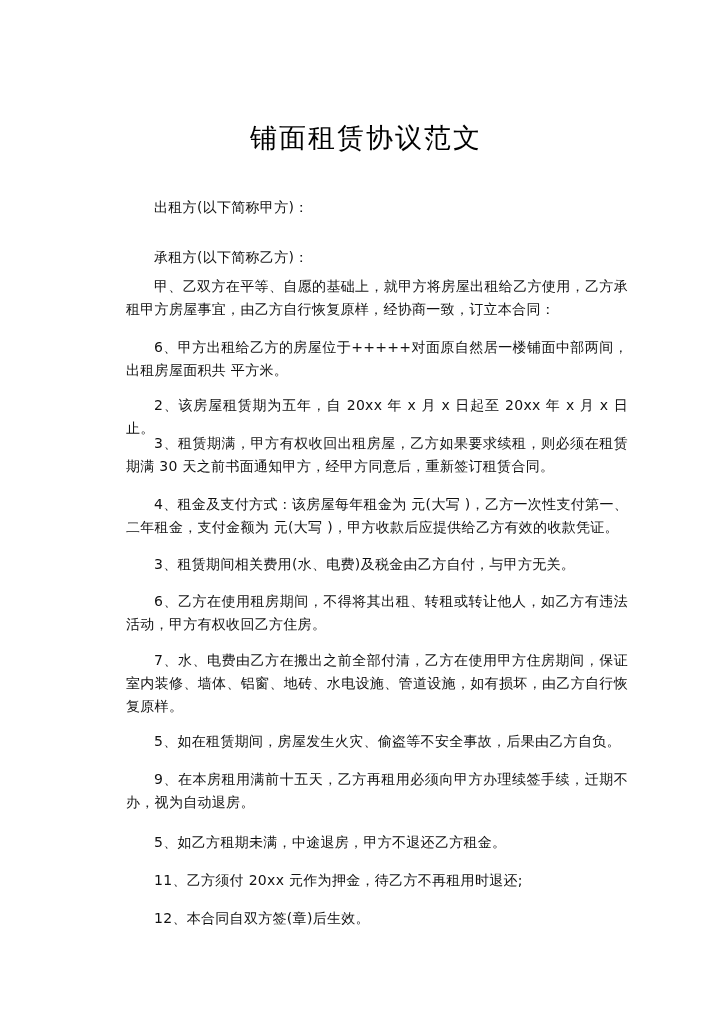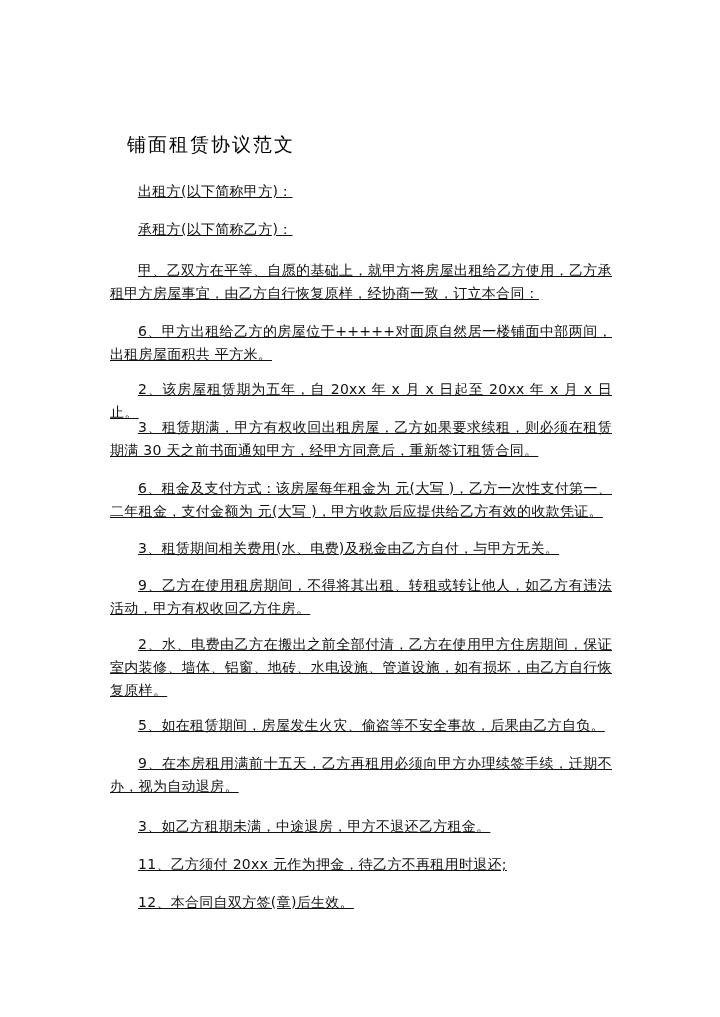--- a/index.html
+++ b/index.html
@@ -19,55 +19,54 @@
       position: absolute;
       left: 110px;
       top: 0;
       width: 502px;
     }
     .title {
       position: absolute;
       left: 0;
       top: 115px;
       width: 502px;
-      text-align: left;
+      text-align: center;
       font-family: "DejaVu Serif", "Liberation Serif", serif;
-      font-size: 19px;
+      font-size: 27px;
       letter-spacing: 2px;
       font-weight: normal;
       color: #000;
-      margin: 17px;
+      margin: 5px;
     }
     .para {
       position: absolute;
       left: 0;
       width: 502px;
       font-size: 14px;
       line-height: 23px;
       text-indent: 28px;
       text-align: justify;
-      margin: 0;
+      margin: 16px;
       letter-spacing: 0.3px;
-      text-decoration: underline;
     }
   </style>
 </head>
 <body>
 
 <div class="page">
   <h1 class="title">铺面租赁协议范文</h1>
 
   <p class="para" style="top:180px;">出租方(以下简称甲方)：</p>
-  <p class="para" style="top:218px;">承租方(以下简称乙方)：</p>
+  <p class="para" style="top:230px;">承租方(以下简称乙方)：</p>
   <p class="para" style="top:259px;">甲、乙双方在平等、自愿的基础上，就甲方将房屋出租给乙方使用，乙方承租甲方房屋事宜，由乙方自行恢复原样，经协商一致，订立本合同：</p>
   <p class="para" style="top:320px;">6、甲方出租给乙方的房屋位于+++++对面原自然居一楼铺面中部两间，出租房屋面积共  平方米。</p>
   <p class="para" style="top:378px;">2、该房屋租赁期为五年，自 20xx 年 x 月 x 日起至 20xx 年 x 月 x 日止。</p>
   <p class="para" style="top:416px;">3、租赁期满，甲方有权收回出租房屋，乙方如果要求续租，则必须在租赁期满 30 天之前书面通知甲方，经甲方同意后，重新签订租赁合同。</p>
-  <p class="para" style="top:477px;">6、租金及支付方式：该房屋每年租金为  元(大写  )，乙方一次性支付第一、二年租金，支付金额为  元(大写  )，甲方收款后应提供给乙方有效的收款凭证。</p>
+  <p class="para" style="top:477px;">4、租金及支付方式：该房屋每年租金为  元(大写  )，乙方一次性支付第一、二年租金，支付金额为  元(大写  )，甲方收款后应提供给乙方有效的收款凭证。</p>
   <p class="para" style="top:537px;">3、租赁期间相关费用(水、电费)及税金由乙方自付，与甲方无关。</p>
-  <p class="para" style="top:574px;">9、乙方在使用租房期间，不得将其出租、转租或转让他人，如乙方有违法活动，甲方有权收回乙方住房。</p>
-  <p class="para" style="top:633px;">2、水、电费由乙方在搬出之前全部付清，乙方在使用甲方住房期间，保证室内装修、墙体、铝窗、地砖、水电设施、管道设施，如有损坏，由乙方自行恢复原样。</p>
+  <p class="para" style="top:574px;">6、乙方在使用租房期间，不得将其出租、转租或转让他人，如乙方有违法活动，甲方有权收回乙方住房。</p>
+  <p class="para" style="top:633px;">7、水、电费由乙方在搬出之前全部付清，乙方在使用甲方住房期间，保证室内装修、墙体、铝窗、地砖、水电设施、管道设施，如有损坏，由乙方自行恢复原样。</p>
   <p class="para" style="top:714px;">5、如在租赁期间，房屋发生火灾、偷盗等不安全事故，后果由乙方自负。</p>
   <p class="para" style="top:752px;">9、在本房租用满前十五天，乙方再租用必须向甲方办理续签手续，迁期不办，视为自动退房。</p>
-  <p class="para" style="top:815px;">3、如乙方租期未满，中途退房，甲方不退还乙方租金。</p>
+  <p class="para" style="top:815px;">5、如乙方租期未满，中途退房，甲方不退还乙方租金。</p>
   <p class="para" style="top:853px;">11、乙方须付 20xx 元作为押金，待乙方不再租用时退还;</p>
   <p class="para" style="top:891px;">12、本合同自双方签(章)后生效。</p>
 </div>
 
 </body></html>

